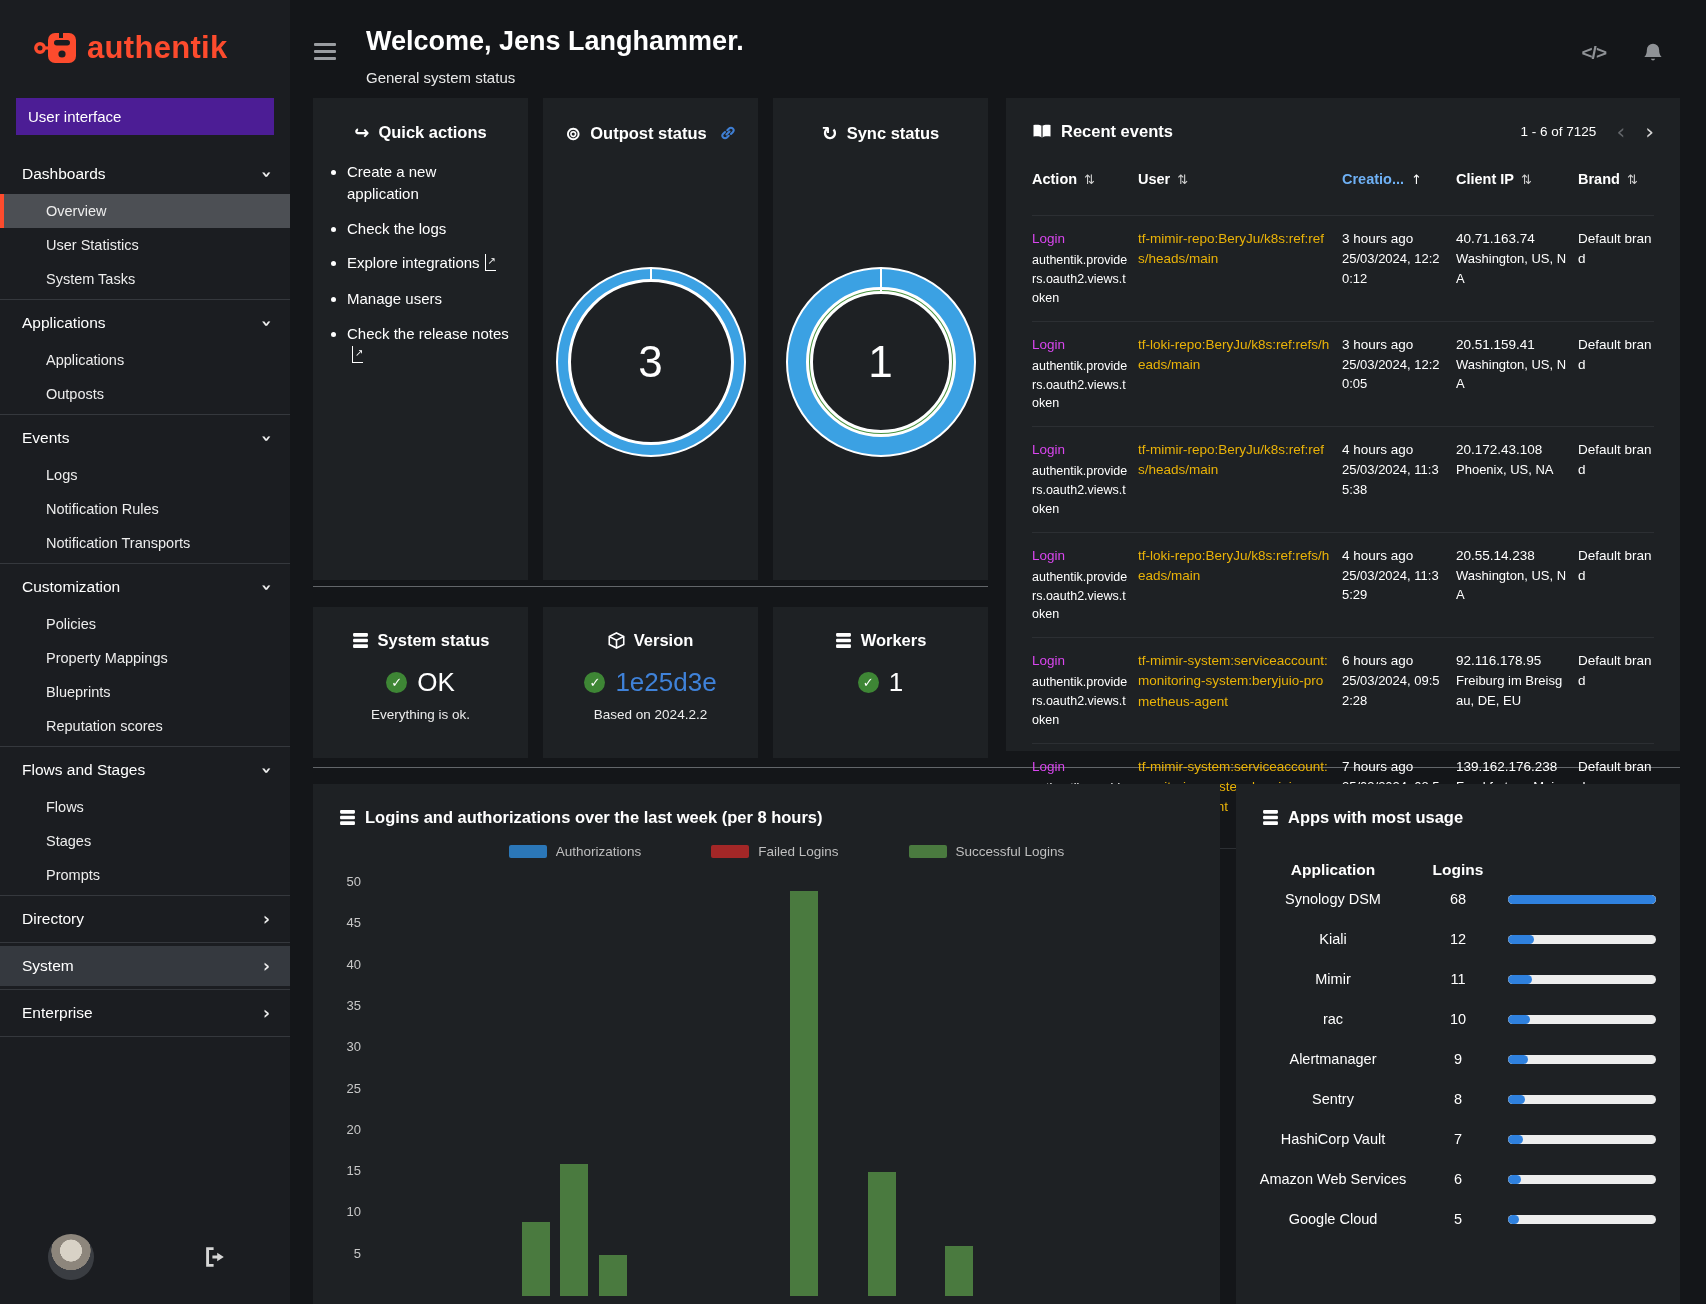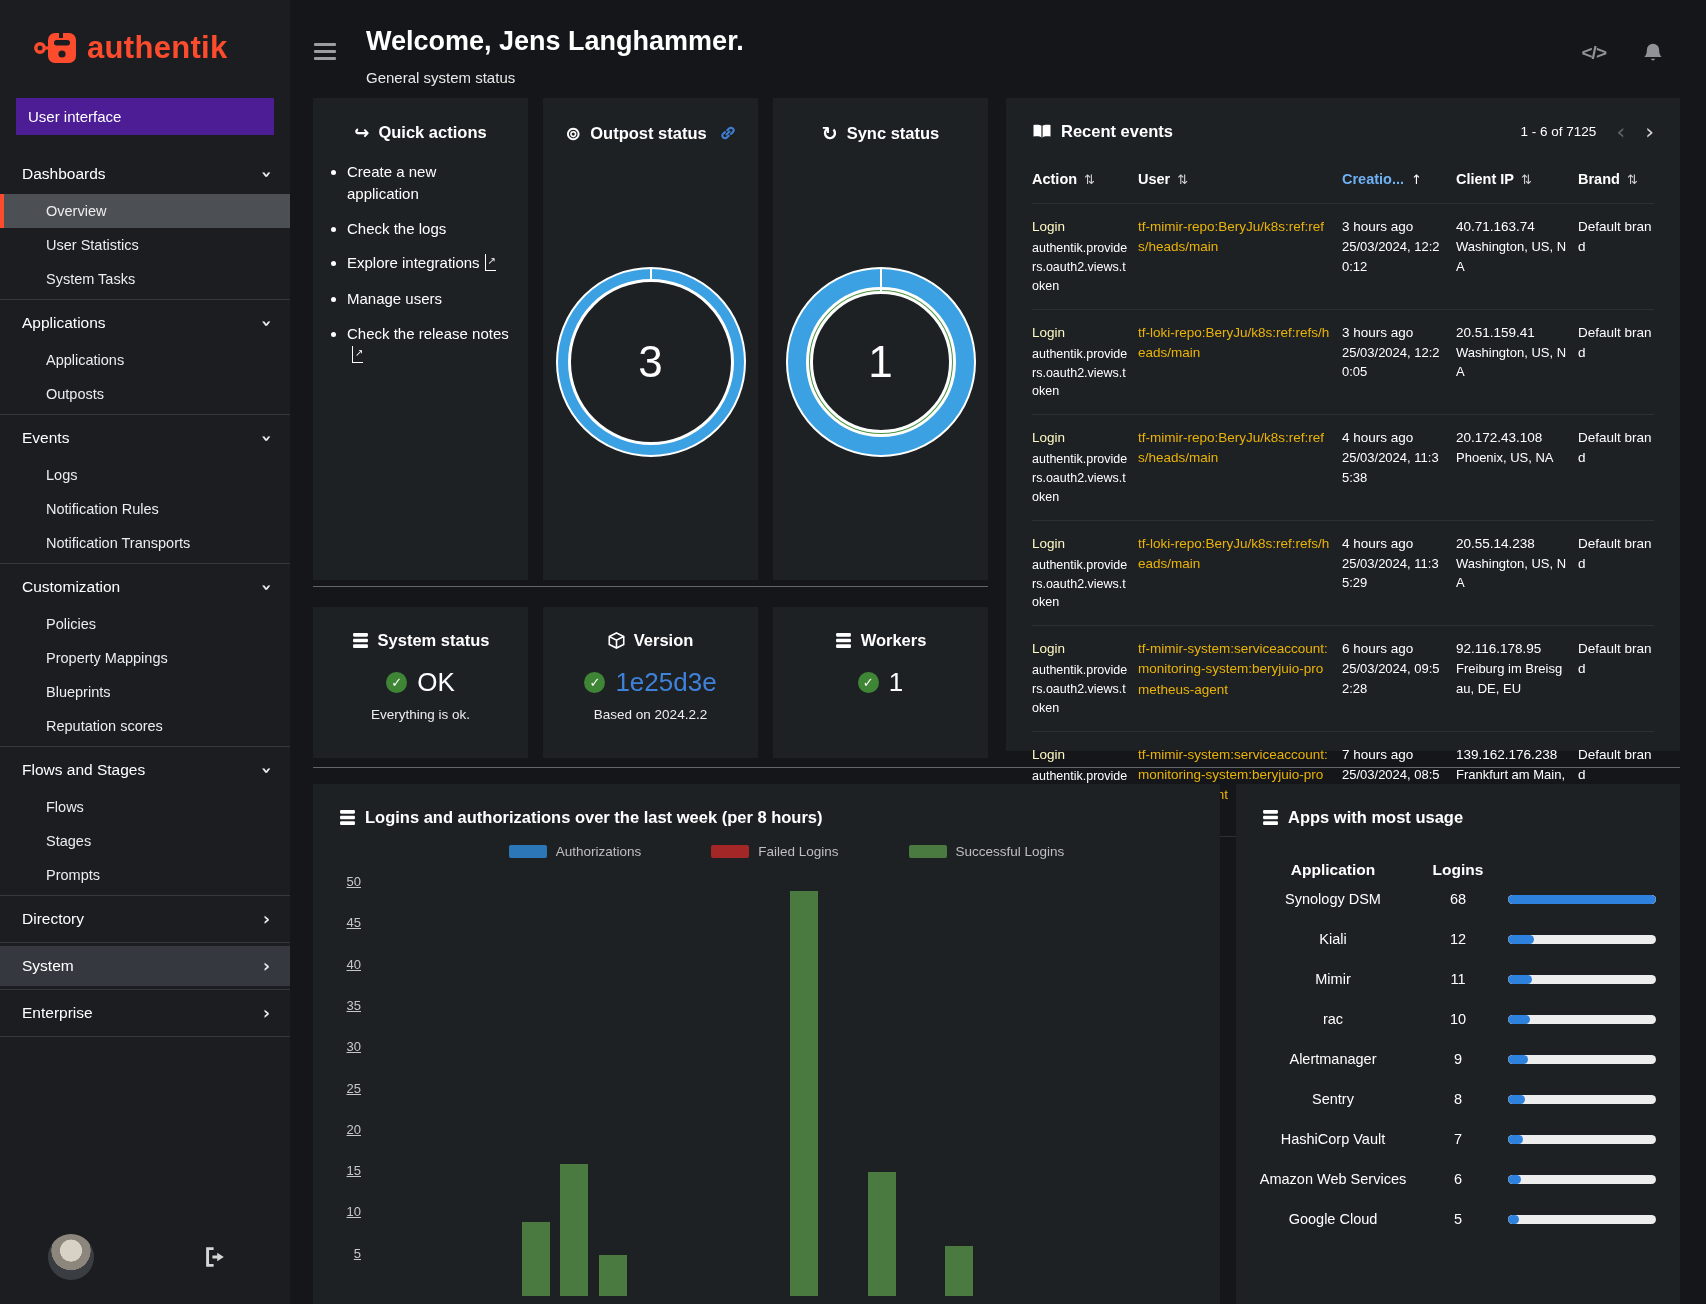--- a/index.html
+++ b/index.html
@@ -66,42 +66,42 @@
   .stat-caption { font-size:13.5px; margin-top:9px; color:#ededed; }
   .blue-val { color:#3f82d9; cursor:pointer; }
 
   
   .events-panel { flex:1; height:653px; padding:0 26px; }
   .ev-top { display:flex; align-items:center; margin-top:24px; }
   .ev-title { display:flex; align-items:center; gap:9px; font-size:16.5px; font-weight:bold; }
   .ev-pag { margin-left:auto; display:flex; align-items:center; gap:20px; font-size:13.5px; }
   .pag-chev { font-size:22px; line-height:.8; cursor:pointer; color:#d6d6d6; }
   .dim { color:#63666a; }
-  .ev-head { display:grid; grid-template-columns:96px 194px 104px 112px 1fr; gap:10px; margin-top:30px; padding-bottom:16px; font-size:14.5px; font-weight:bold; border-bottom:1px solid #2c2f33; }
+  .ev-head { display:grid; grid-template-columns:96px 194px 104px 112px 1fr; gap:10px; margin-top:30px; padding-bottom:28px; font-size:14.5px; font-weight:bold; border-bottom:1px solid #2c2f33; }
   .sort { color:#cfcfcf; margin-left:7px; font-weight:normal; font-size:13px; }
   .creation-col { color:#6fb1f5; cursor:pointer; }
   .col-h { cursor:pointer; }
   .ev-row { display:grid; grid-template-columns:96px 194px 104px 112px 1fr; gap:10px; padding:13px 0; border-bottom:1px solid #2c2f33; font-size:13.5px; line-height:1.5; }
-  .ev-link { color:#fef9c3; cursor:pointer; }
+  .ev-link { color:#d946ef; cursor:pointer; }
   .ev-ctx { font-size:12.5px; word-break:break-all; margin-top:2px; }
   .ev-user { color:#eab308; word-break:break-all; cursor:pointer; }
   .ev-abs, .ev-geo { font-size:13px; word-break:break-all; }
   .ev-brand { word-break:break-all; }
   .ev-bottom { display:flex; justify-content:flex-end; align-items:center; gap:20px; margin-top:16px; font-size:13.5px; }
 
   
   .full-divider { border:none; border-top:1px solid #63666a; margin:9px 0 16px; }
   .bottom-flex { display:flex; gap:16px; align-items:flex-start; }
   .chart-card { width:907px; min-width:907px; height:520px; position:relative; overflow:hidden; }
   .panel-title { display:flex; align-items:center; gap:9px; font-weight:bold; font-size:16.5px; margin:24px 0 0 26px; }
   .legend { display:flex; justify-content:center; gap:30px; margin-top:17px; font-size:13.5px; color:#bfbfbf; }
   .leg-item { display:flex; align-items:center; gap:9px;margin-left:40px; }
   .leg-swatch { width:38px; height:13px; border-radius:2px; }
   .plot { position:absolute; left:58px; right:26px; top:99px; height:413px; }
-  .ylabel { position:absolute; left:-42px; width:32px; text-align:right; font-size:13px; color:#c8c8c8;text-decoration:underline; }
+  .ylabel { position:absolute; left:-42px; width:32px; text-align:right; font-size:13px; color:#c8c8c8; }
   .bar { position:absolute; bottom:0; width:28px; transform:translateX(-50%); }
   .apps-card { flex:1; height:520px; overflow:hidden; }
   .apps-head { display:grid; grid-template-columns:170px 80px 1fr; margin:34px 12px 0; font-size:15.5px; font-weight:bold; text-align:center; }
   .app-row { display:grid; grid-template-columns:170px 80px 1fr; align-items:center; min-height:40px; margin:0 12px; text-align:center; font-size:14.5px; }
   .app-name { padding:0 8px; line-height:1.3; }
   .track { width:148px; height:9px; background:#ededed; border-radius:5px; margin-left:10px; overflow:hidden; }
   .fill { height:100%; border-radius:5px; }
 </style>
 </head>
 <body>

